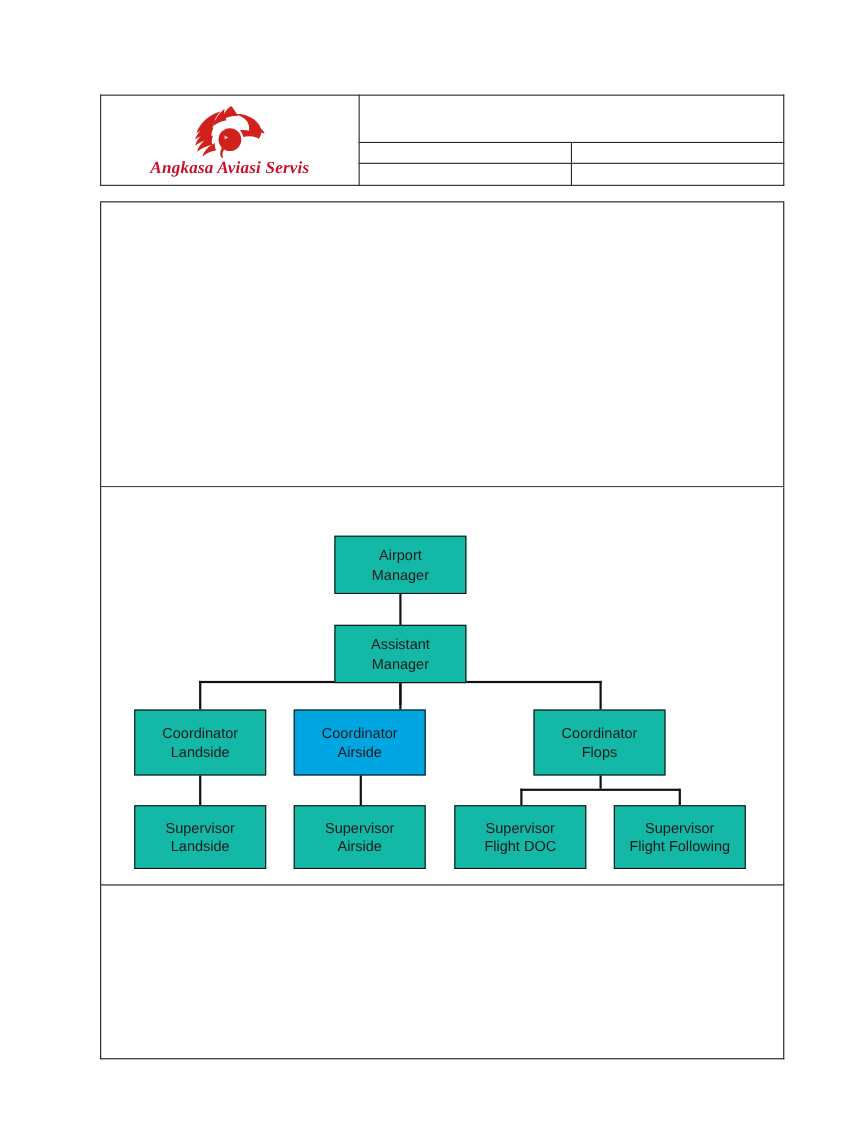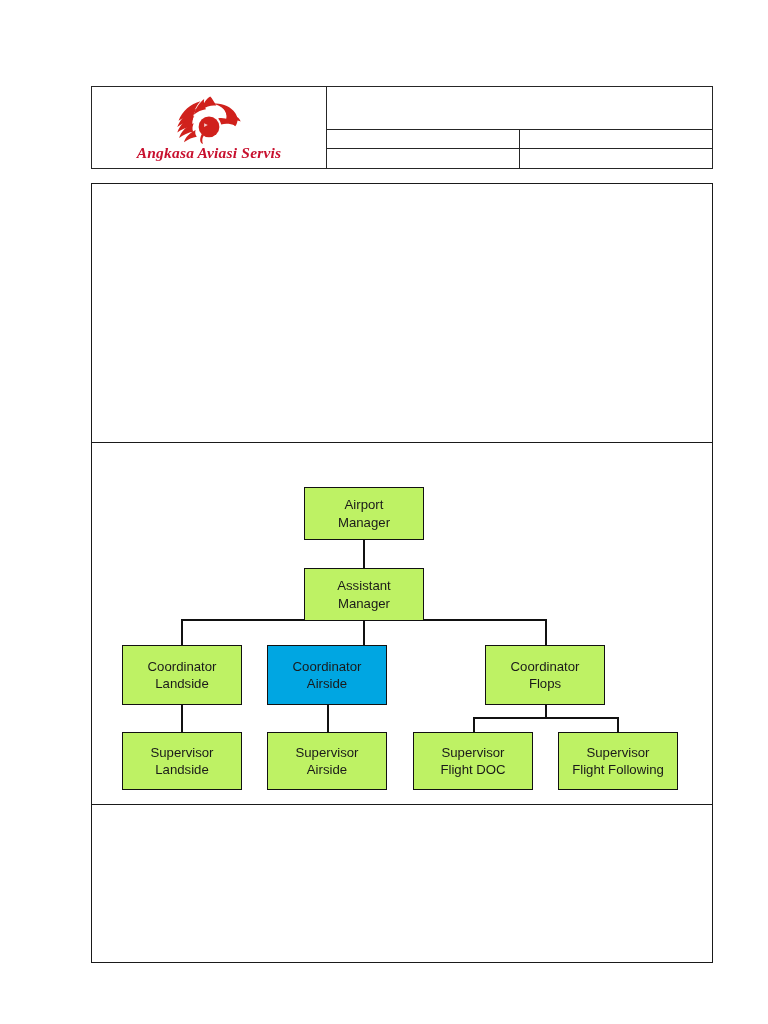--- a/index.html
+++ b/index.html
@@ -83,21 +83,21 @@
 
   
   .chart-area {
     position: absolute;
     inset: 0;
   }
   .node {
     position: absolute;
     box-sizing: border-box;
     border: 1.8px solid #111111;
-    background: #bef264;
+    background: #14b8a6;
     display: flex;
     align-items: center;
     justify-content: center;
     text-align: center;
     font-family: "Liberation Sans", sans-serif;
     font-size: 13.2px;
     line-height: 1.32;
     color: #1a1a1a;
     white-space: pre-line;
   }

